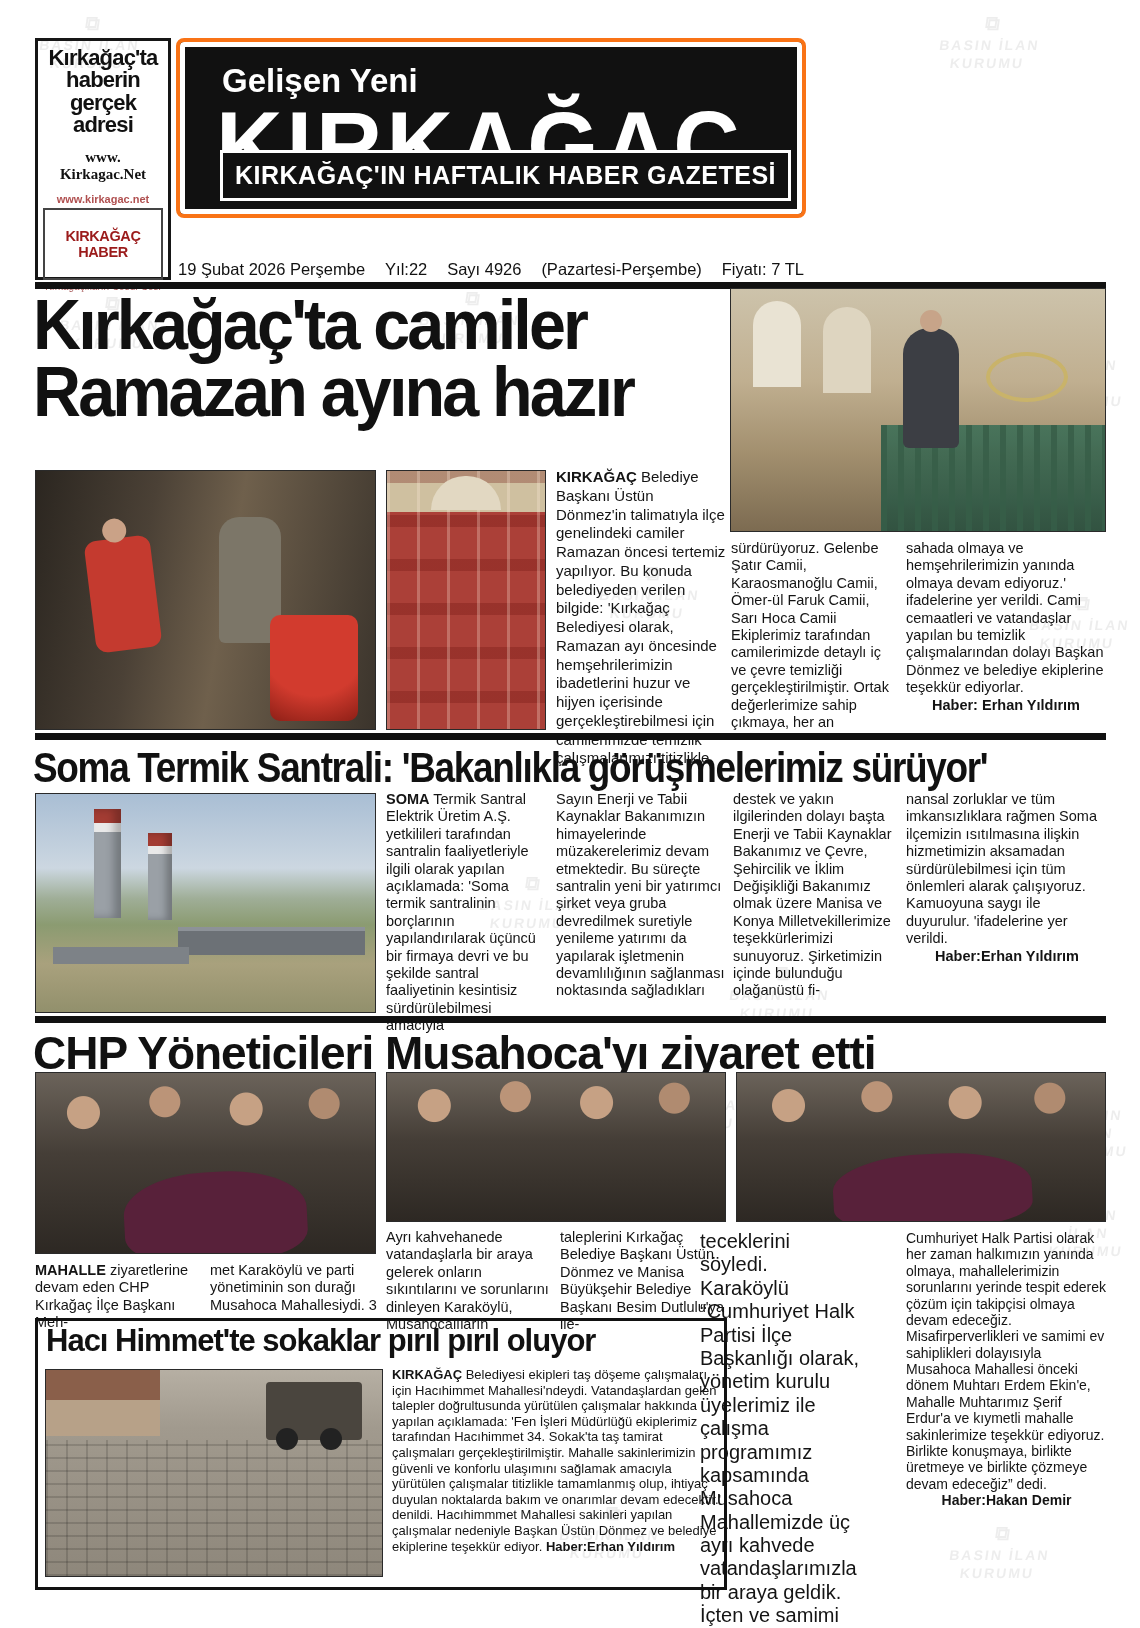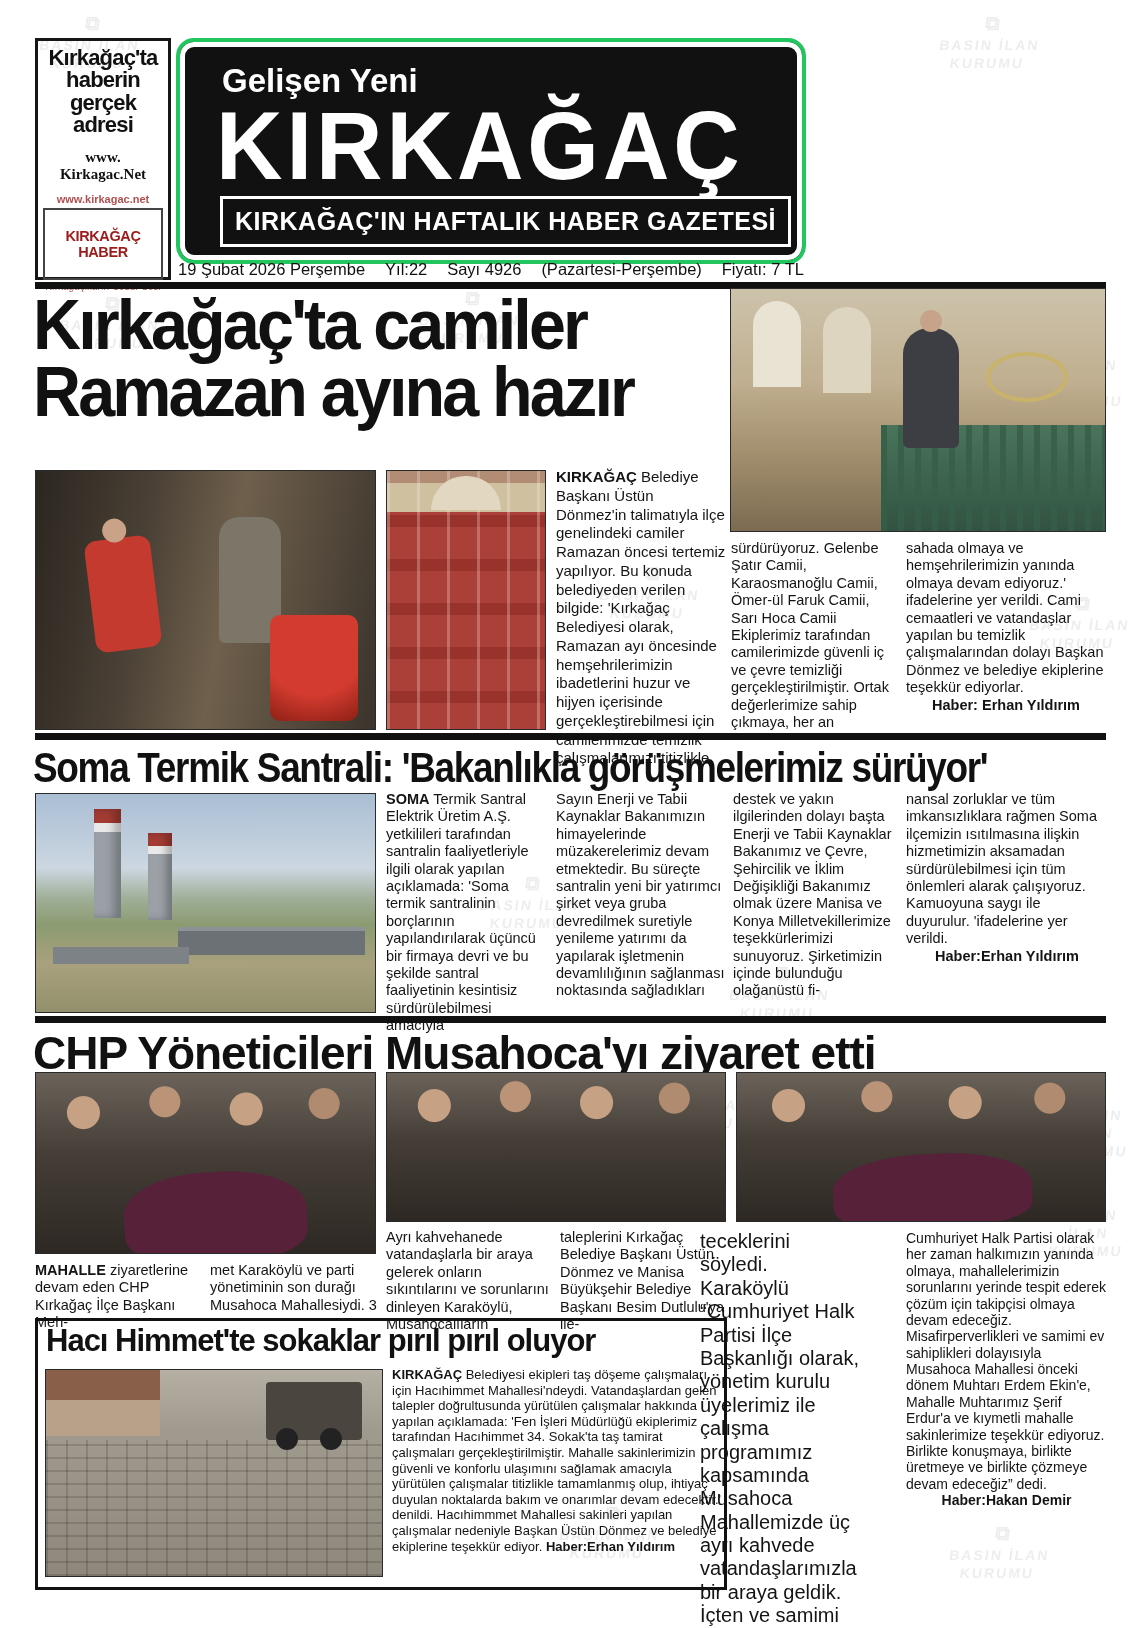--- a/index.html
+++ b/index.html
@@ -15,22 +15,22 @@
   
   .leftbox{position:absolute;left:35px;top:38px;width:136px;height:242px;
            border:3px solid #161616;text-align:center;padding:6px 3px;box-sizing:border-box;}
   .leftbox .slogan{font-weight:900;font-size:22px;line-height:1.02;letter-spacing:-.8px;}
   .leftbox .url-big{font-family:"Liberation Serif",serif;font-weight:700;font-size:15px;margin-top:12px;}
   .leftbox .url-small{font-size:11px;font-weight:700;color:#b05050;margin-top:10px;}
   .leftbox .logo{margin:3px 2px 0;border:2px solid #444;font-weight:900;font-size:14.5px;
                  color:#9b1b1b;padding:18px 0;letter-spacing:-.4px;}
   .leftbox .tagline{font-size:10px;color:#a85b5b;margin-top:1px;}
 
-  .masthead{position:absolute;left:176px;top:38px;width:630px;height:226px;background:#111;
-            border:4px solid #22c55e;border-radius:18px;box-shadow:inset 0 0 0 5px #fff;box-sizing:border-box;}
+  .masthead{position:absolute;left:176px;top:38px;width:630px;height:180px;background:#111;
+            border:4px solid #f97316;border-radius:8px;box-shadow:inset 0 0 0 5px #fff;box-sizing:border-box;}
   .masthead .kicker{color:#fff;font-size:33px;font-weight:700;margin:20px 0 0 42px;}
   .masthead .title{color:#fff;font-size:92px;font-weight:900;letter-spacing:4px;line-height:.92;
                    margin:2px 0 0 36px;transform:scaleY(1.04);transform-origin:left top;}
   .masthead .subbar{position:absolute;left:40px;bottom:13px;border:3px solid #fff;color:#fff;
                     background:#111;font-weight:900;font-size:25px;letter-spacing:.5px;padding:8px 12px;}
 
   .dateline{position:absolute;left:176px;top:257px;width:630px;height:24px;display:flex;
             justify-content:space-between;align-items:center;font-size:16.5px;padding:0 2px;box-sizing:border-box;}
 
   .adbox{position:absolute;left:816px;top:38px;width:290px;height:242px;border:3px solid #222;
@@ -188,21 +188,21 @@
       <div class="mach"></div>
   </div>
   <div class="ph" id="ph-carpet" style="left:386px;top:470px;width:160px;height:260px">
     <div class="arch"></div>
   </div>
 
   <div class="col" style="left:556px;top:468px;width:170px;height:292px;font-size:15px;line-height:1.25">
     <b>KIRKAĞAÇ</b><span> Belediye Başkanı Üstün Dönmez'in talimatıyla ilçe genelindeki camiler Ramazan öncesi tertemiz yapılıyor. Bu konuda belediyeden verilen bilgide: 'Kırkağaç Belediyesi olarak, Ramazan ayı öncesinde hemşehrilerimizin ibadetlerini huzur ve hijyen içerisinde gerçekleştirebilmesi için camilerimizde temizlik çalışmalarımızı titizlikle</span>
   </div>
   <div class="col" style="left:731px;top:540px;width:168px;height:192px">
-    <span>sürdürüyoruz. Gelenbe Şatır Camii, Karaosmanoğlu Camii, Ömer-ül Faruk Camii, Sarı Hoca Camii Ekiplerimiz tarafından camilerimizde güvenli iç ve çevre temizliği gerçekleştirilmiştir. Ortak değerlerimize sahip çıkmaya, her an</span>
+    <span>sürdürüyoruz. Gelenbe Şatır Camii, Karaosmanoğlu Camii, Ömer-ül Faruk Camii, Sarı Hoca Camii Ekiplerimiz tarafından camilerimizde detaylı iç ve çevre temizliği gerçekleştirilmiştir. Ortak değerlerimize sahip çıkmaya, her an</span>
   </div>
   <div class="col" style="left:906px;top:540px;width:200px;height:192px">
     <span>sahada olmaya ve hemşehrilerimizin yanında olmaya devam ediyoruz.' ifadelerine yer verildi. Cami cemaatleri ve vatandaşlar yapılan bu temizlik çalışmalarından dolayı Başkan Dönmez ve belediye ekiplerine teşekkür ediyorlar.</span>
     <div class="byline">Haber: Erhan Yıldırım</div>
   </div>
 
   <div class="rule" style="top:733px"></div>
 
   <div class="h-sec" style="left:33px;top:744px;font-size:42px;letter-spacing:-1.5px;transform:scaleX(.88)">Soma Termik Santrali: 'Bakanlıkla görüşmelerimiz sürüyor'</div>
 

